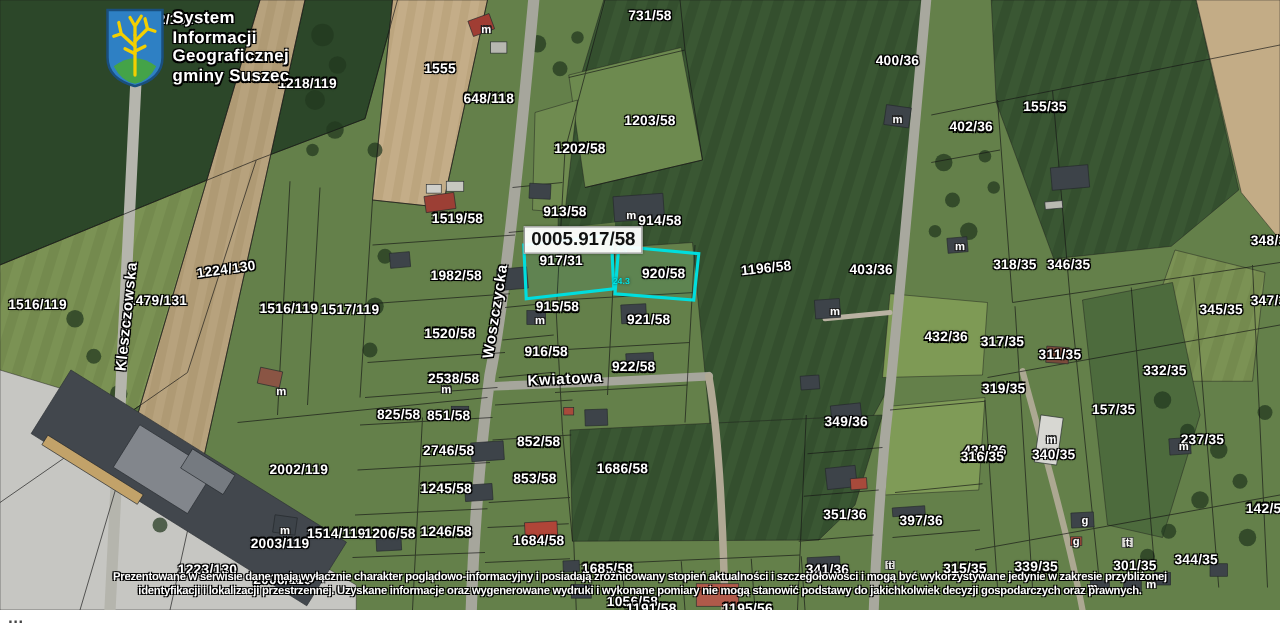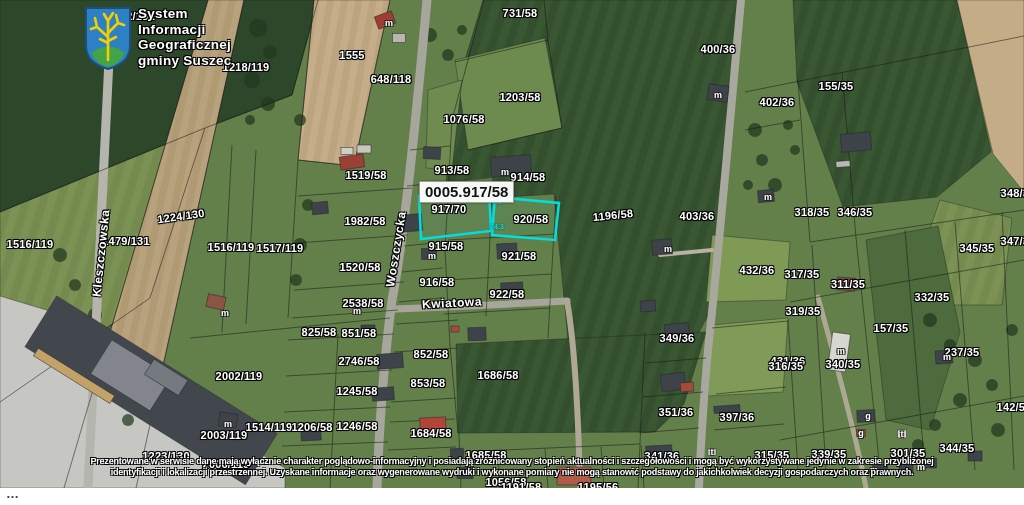--- a/index.html
+++ b/index.html
@@ -257,24 +257,24 @@
     <div id="labels">
         <div class="plabel" style="left: 131px; top: 16px;">2132/131</div>
         <div class="plabel" style="left: 520px; top: 13px;">731/58</div>
         <div class="plabel" style="left: 246px; top: 67px;">1218/119</div>
         <div class="plabel" style="left: 352px; top: 55px;">1555</div>
         <div class="plabel" style="left: 391px; top: 79px;">648/118</div>
         <div class="plabel" style="left: 718px; top: 49px;">400/36</div>
         <div class="plabel" style="left: 777px; top: 102px;">402/36</div>
         <div class="plabel" style="left: 836px; top: 86px;">155/35</div>
         <div class="plabel" style="left: 520px; top: 97px;">1203/58</div>
-        <div class="plabel" style="left: 464px; top: 119px;">1076/58</div>
+        <div class="plabel" style="left: 464px; top: 119px;">1202/58</div>
         <div class="plabel" style="left: 452px; top: 170px;">913/58</div>
         <div class="plabel" style="left: 528px; top: 177px;">914/58</div>
-        <div class="plabel" style="left: 449px; top: 209px;">917/70</div>
+        <div class="plabel" style="left: 449px; top: 209px;">917/31</div>
         <div class="plabel" style="left: 531px; top: 219px;">920/58</div>
         <div class="plabel" style="left: 613px; top: 215px; transform: translate(-50%, -50%) rotate(-6deg);">1196/58</div>
         <div class="plabel" style="left: 697px; top: 216px;">403/36</div>
         <div class="plabel" style="left: 181px; top: 216px; transform: translate(-50%, -50%) rotate(-8deg);">1224/130</div>
         <div class="plabel" style="left: 126px; top: 241px;">1479/131</div>
         <div class="plabel" style="left: 30px; top: 244px;">1516/119</div>
         <div class="plabel" style="left: 231px; top: 247px;">1516/119</div>
         <div class="plabel" style="left: 280px; top: 248px;">1517/119</div>
         <div class="plabel" style="left: 366px; top: 175px;">1519/58</div>
         <div class="plabel" style="left: 365px; top: 221px;">1982/58</div>

